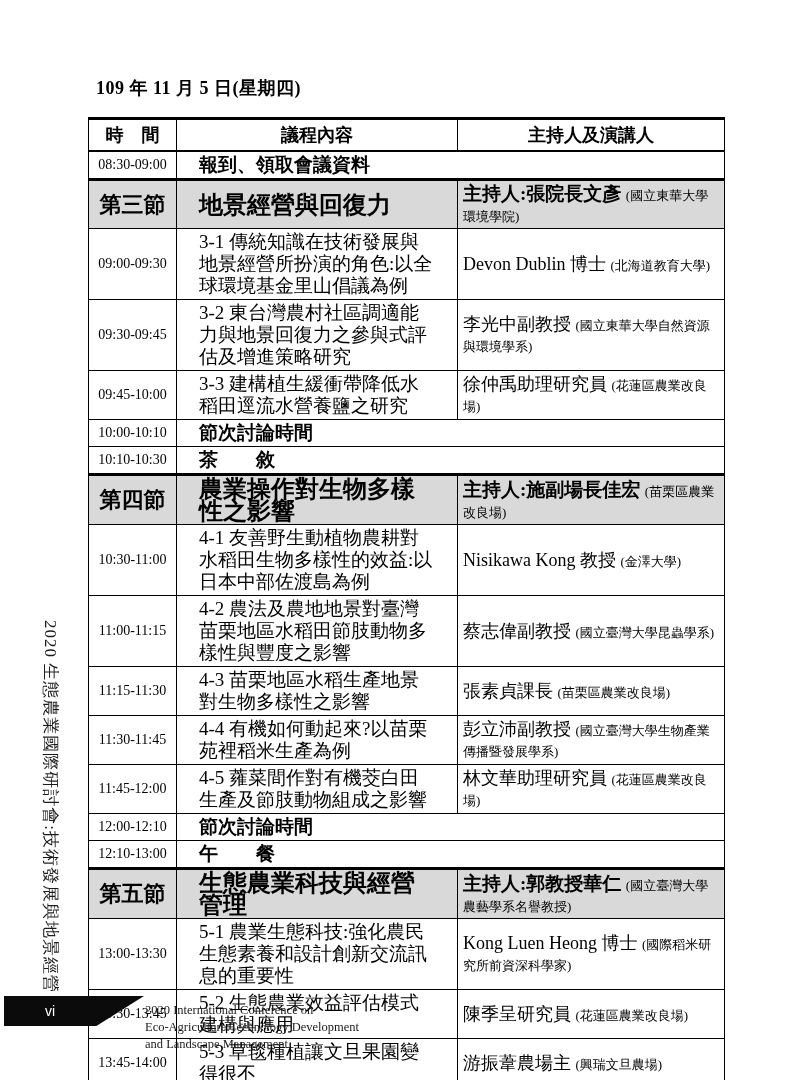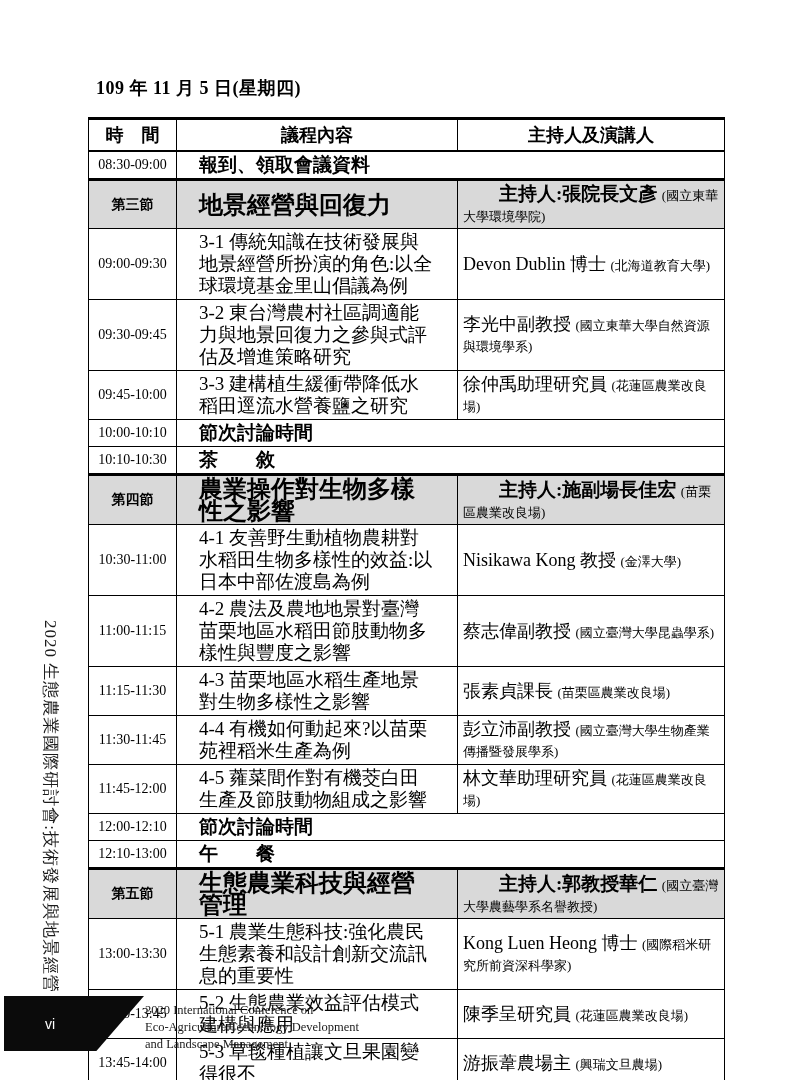--- a/index.html
+++ b/index.html
@@ -73,38 +73,38 @@
   .agenda td.speaker {
     font-size: 18px;
     line-height: 21px;
     padding: 2px 5px;
   }
   .agenda .r-section td {
     background: #d9d9d9;
     border-top: 3px solid #000;
   }
   .agenda .r-section td.time {
-    font-size: 14px;
+    font-size: 22px;
     font-weight: bold;
     text-align: center;
   }
   .agenda .r-section td.content {
     font-weight: bold;
     font-size: 24px;
   }
-  .agenda .r-section .host { font-weight: bold; font-size: 19px; margin-left: 36px; }
+  .agenda .r-section .host { font-weight: bold; font-size: 19px; }
   .agenda tbody tr.last td { border-bottom: 3px solid #000; }
   .agenda .affil { font-size: 13px; line-height: 16px; }
   .agenda .r-span td.content { font-weight: bold; }
 
   
   .footer-flag {
     position: absolute;
     left: 4px; top: 996px;
-    width: 140px; height: 55px;
+    width: 140px; height: 30px;
     background: #0b0b0b;
     clip-path: polygon(0 0, 100% 0, 66% 100%, 0 100%);
     color: #fff;
     font-family: "Liberation Sans", sans-serif;
     font-size: 14px;
     display: flex;
     align-items: center;
     justify-content: center;
     padding-right: 48px;
   }

